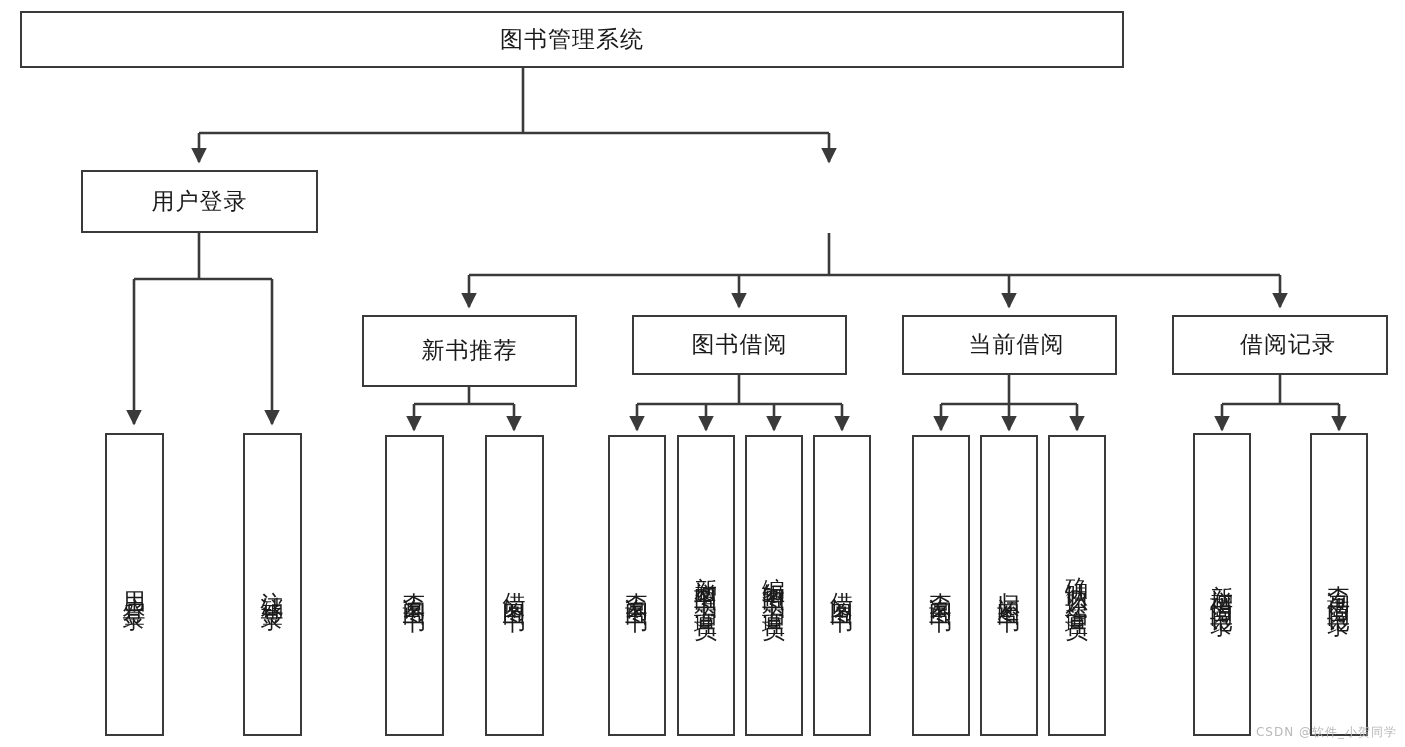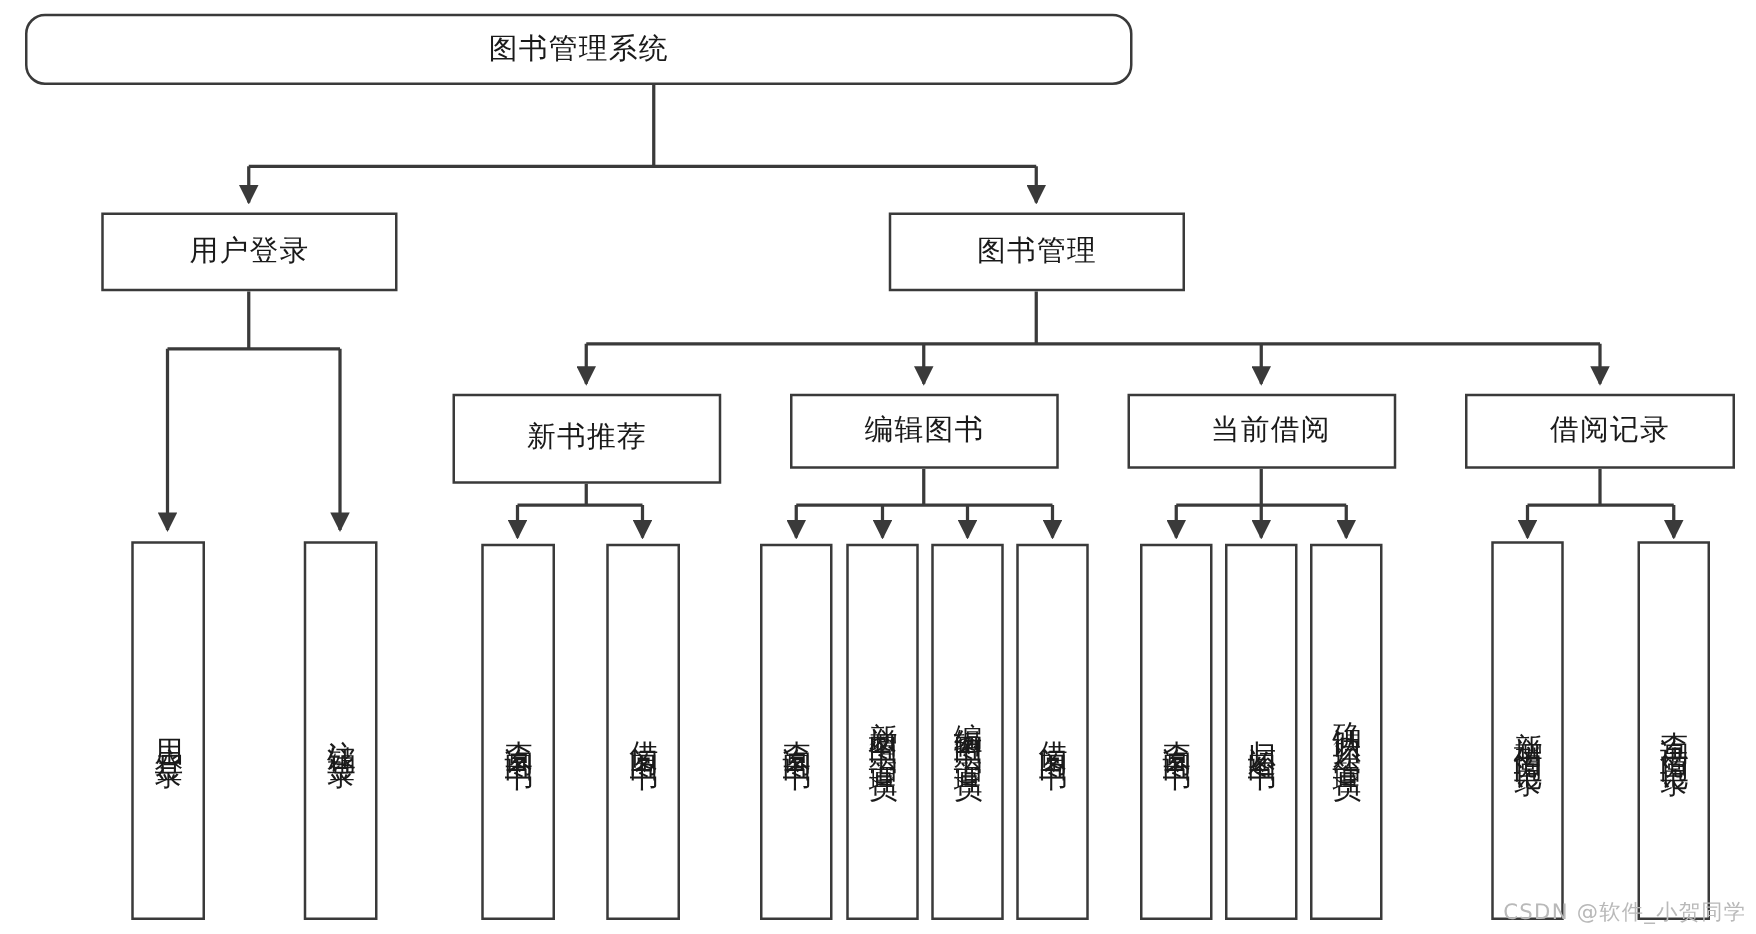--- a/index.html
+++ b/index.html
@@ -52,21 +52,21 @@
   }
   .node.vert .vlabel {
     writing-mode: vertical-rl;
     text-orientation: upright;
     white-space: nowrap;
   }
   #watermark {
     position: absolute;
     right: 8px;
     bottom: 6px;
-    font-size: 17px;
+    font-size: 12px;
     color: #b9b9b9;
     letter-spacing: 1px;
     white-space: nowrap;
     pointer-events: none;
   }
 </style>
 </head>
 <body>
 
 <div id="diagram-root">
@@ -115,36 +115,33 @@
       <path d="M 1009 404 L 1009 430" marker-end="url(#arrow)"></path>
       <path d="M 1077 404 L 1077 430" marker-end="url(#arrow)"></path>
 
       <path d="M 1280 375 L 1280 404"></path>
       <path d="M 1222 404 L 1339 404"></path>
       <path d="M 1222 404 L 1222 430" marker-end="url(#arrow)"></path>
       <path d="M 1339 404 L 1339 430" marker-end="url(#arrow)"></path>
     </g>
   </svg>
 
-  <div class="node horiz" style="left:20px; top:11px; width:886px; height:57px;border-radius:16px;">
+  <div class="node horiz" style="left:20px; top:11px; width:1104px; height:57px;">
     <span>图书管理系统</span>
   </div>
 
   <div class="node horiz" style="left:81px; top:170px; width:237px; height:63px;">
     <span>用户登录</span>
   </div>
-  <div class="node horiz" style="left:711px; top:170px; width:237px; height:63px;">
-    <span>图书管理</span>
-  </div>
 
   <div class="node horiz" style="left:362px; top:315px; width:215px; height:72px;">
     <span>新书推荐</span>
   </div>
   <div class="node horiz" style="left:632px; top:315px; width:215px; height:60px;">
-    <span>编辑图书</span>
+    <span>图书借阅</span>
   </div>
   <div class="node horiz" style="left:902px; top:315px; width:215px; height:60px;padding-left:14px;">
     <span>当前借阅</span>
   </div>
   <div class="node horiz" style="left:1172px; top:315px; width:216px; height:60px;padding-left:16px;">
     <span>借阅记录</span>
   </div>
 
   <div class="node vert" style="left:105px; top:433px; width:59px; height:303px;">
     <span class="vlabel">用户登录</span>

